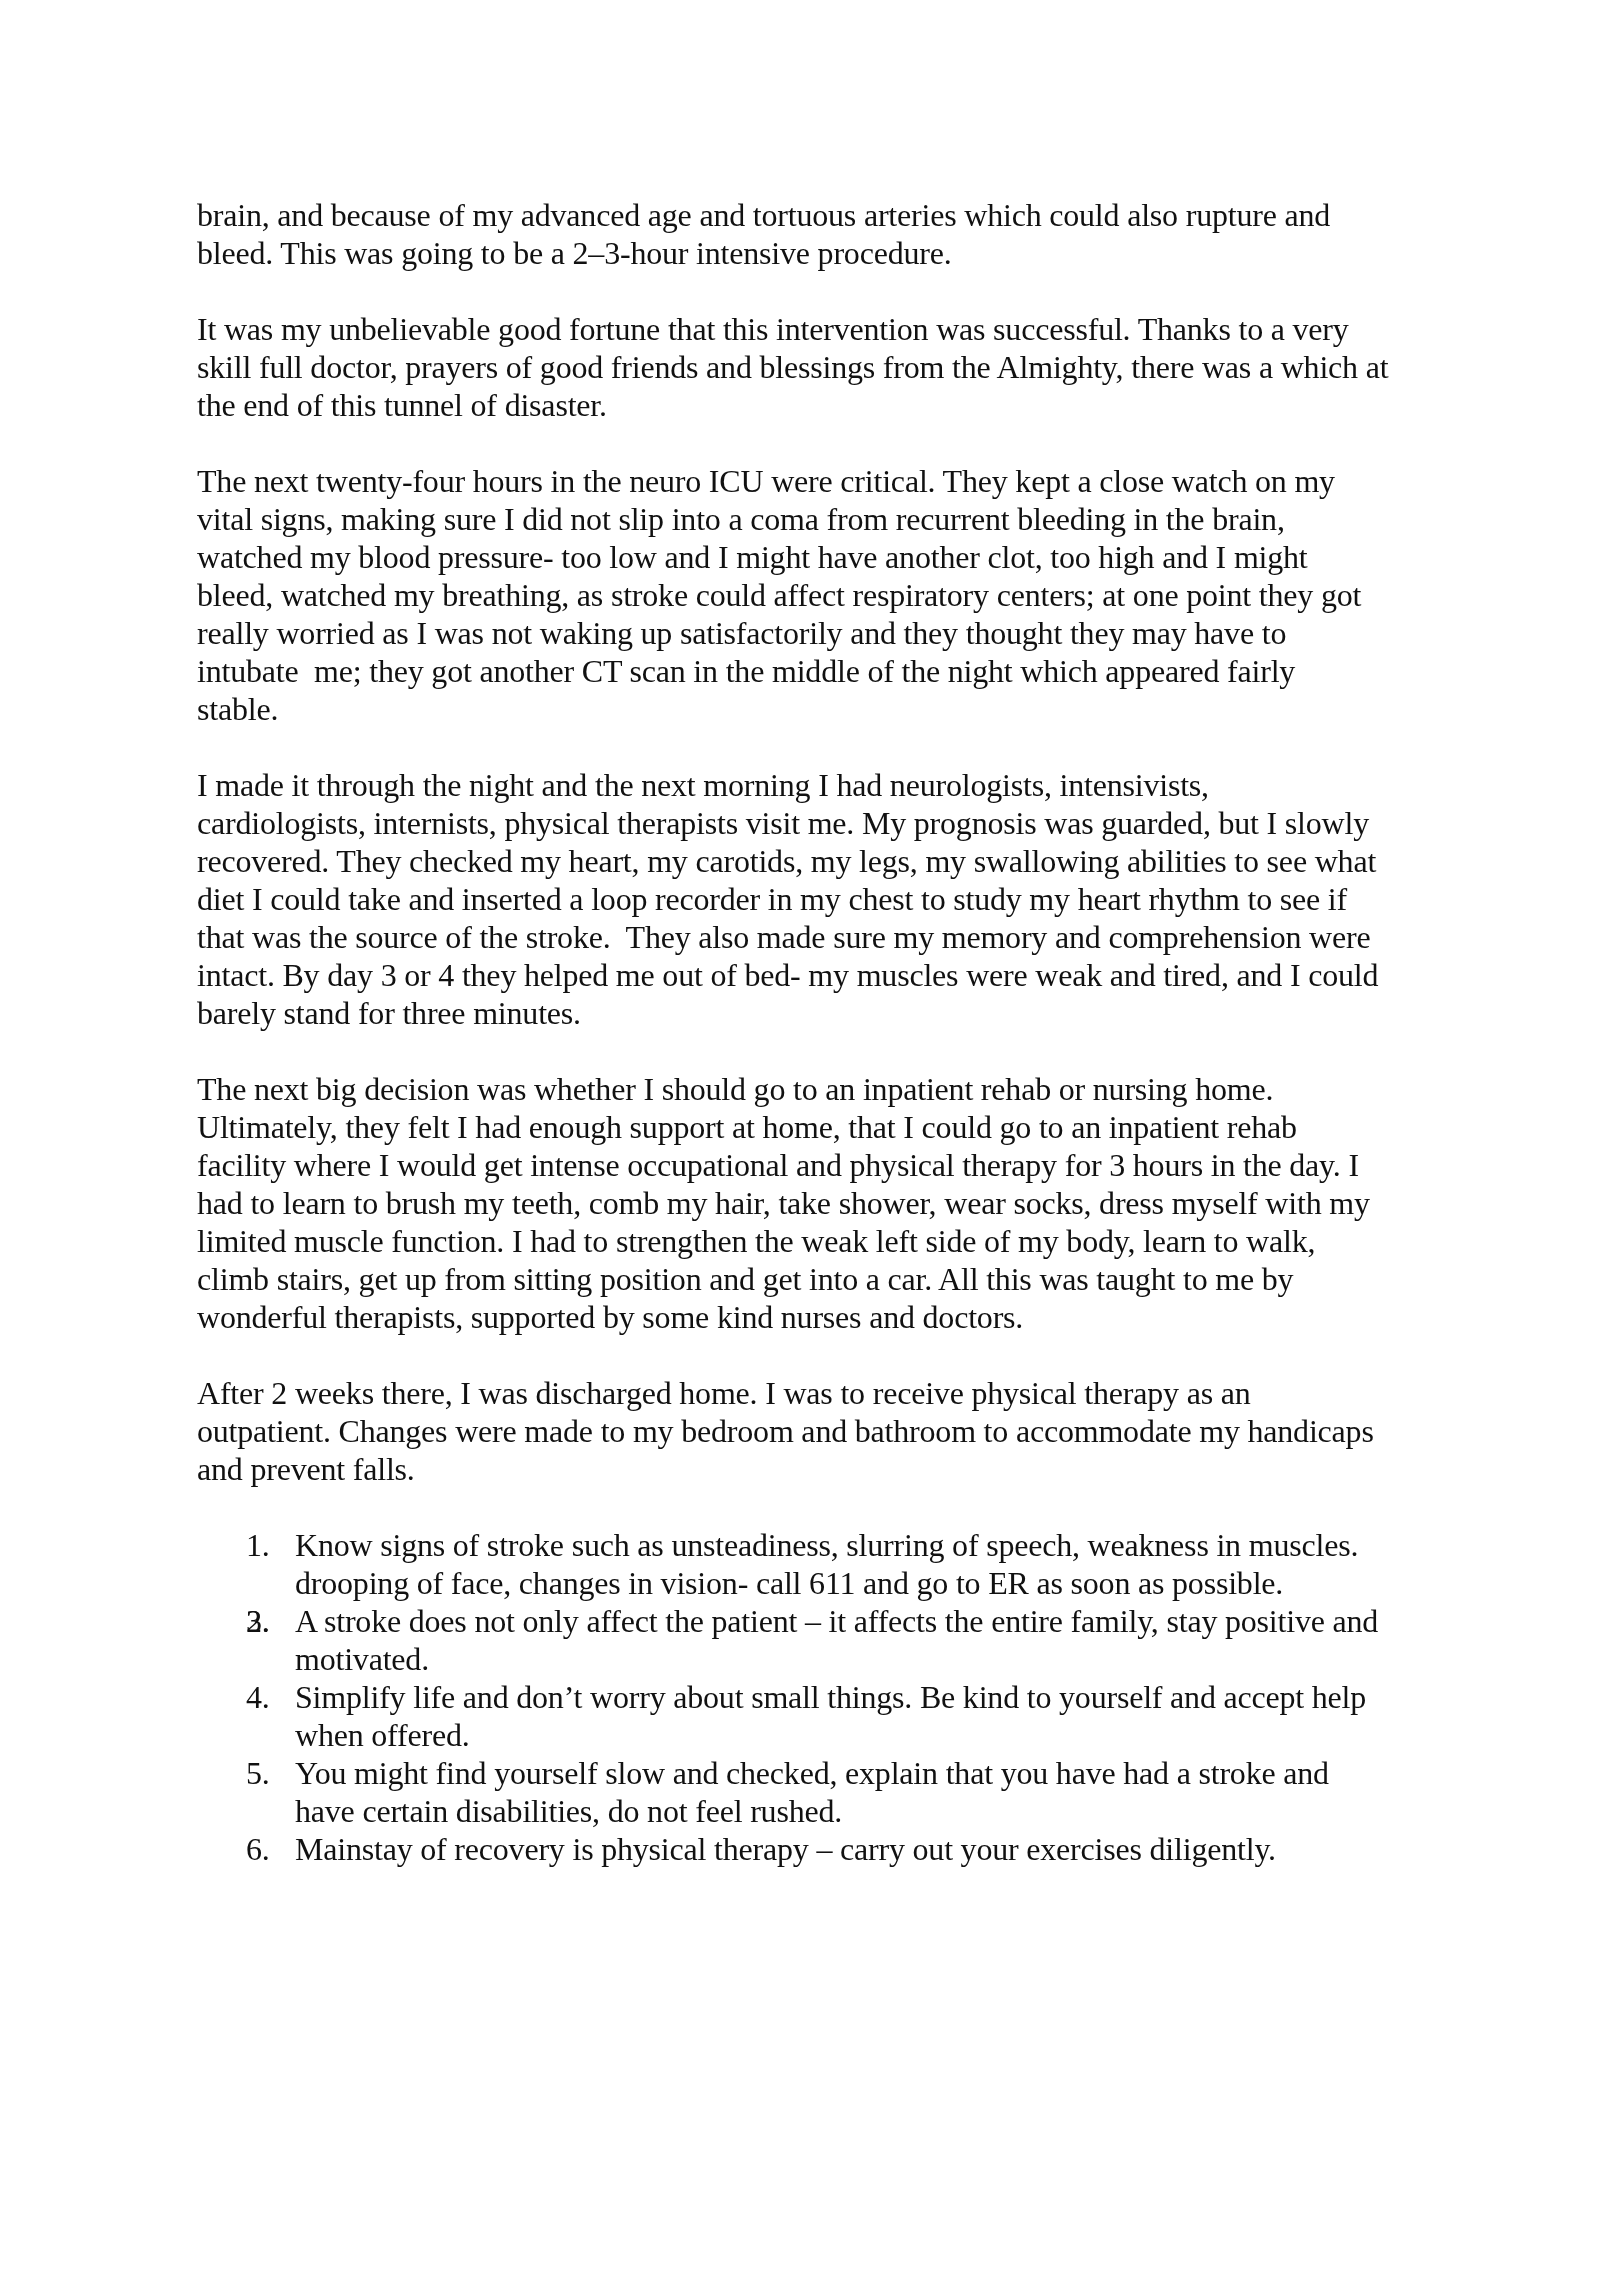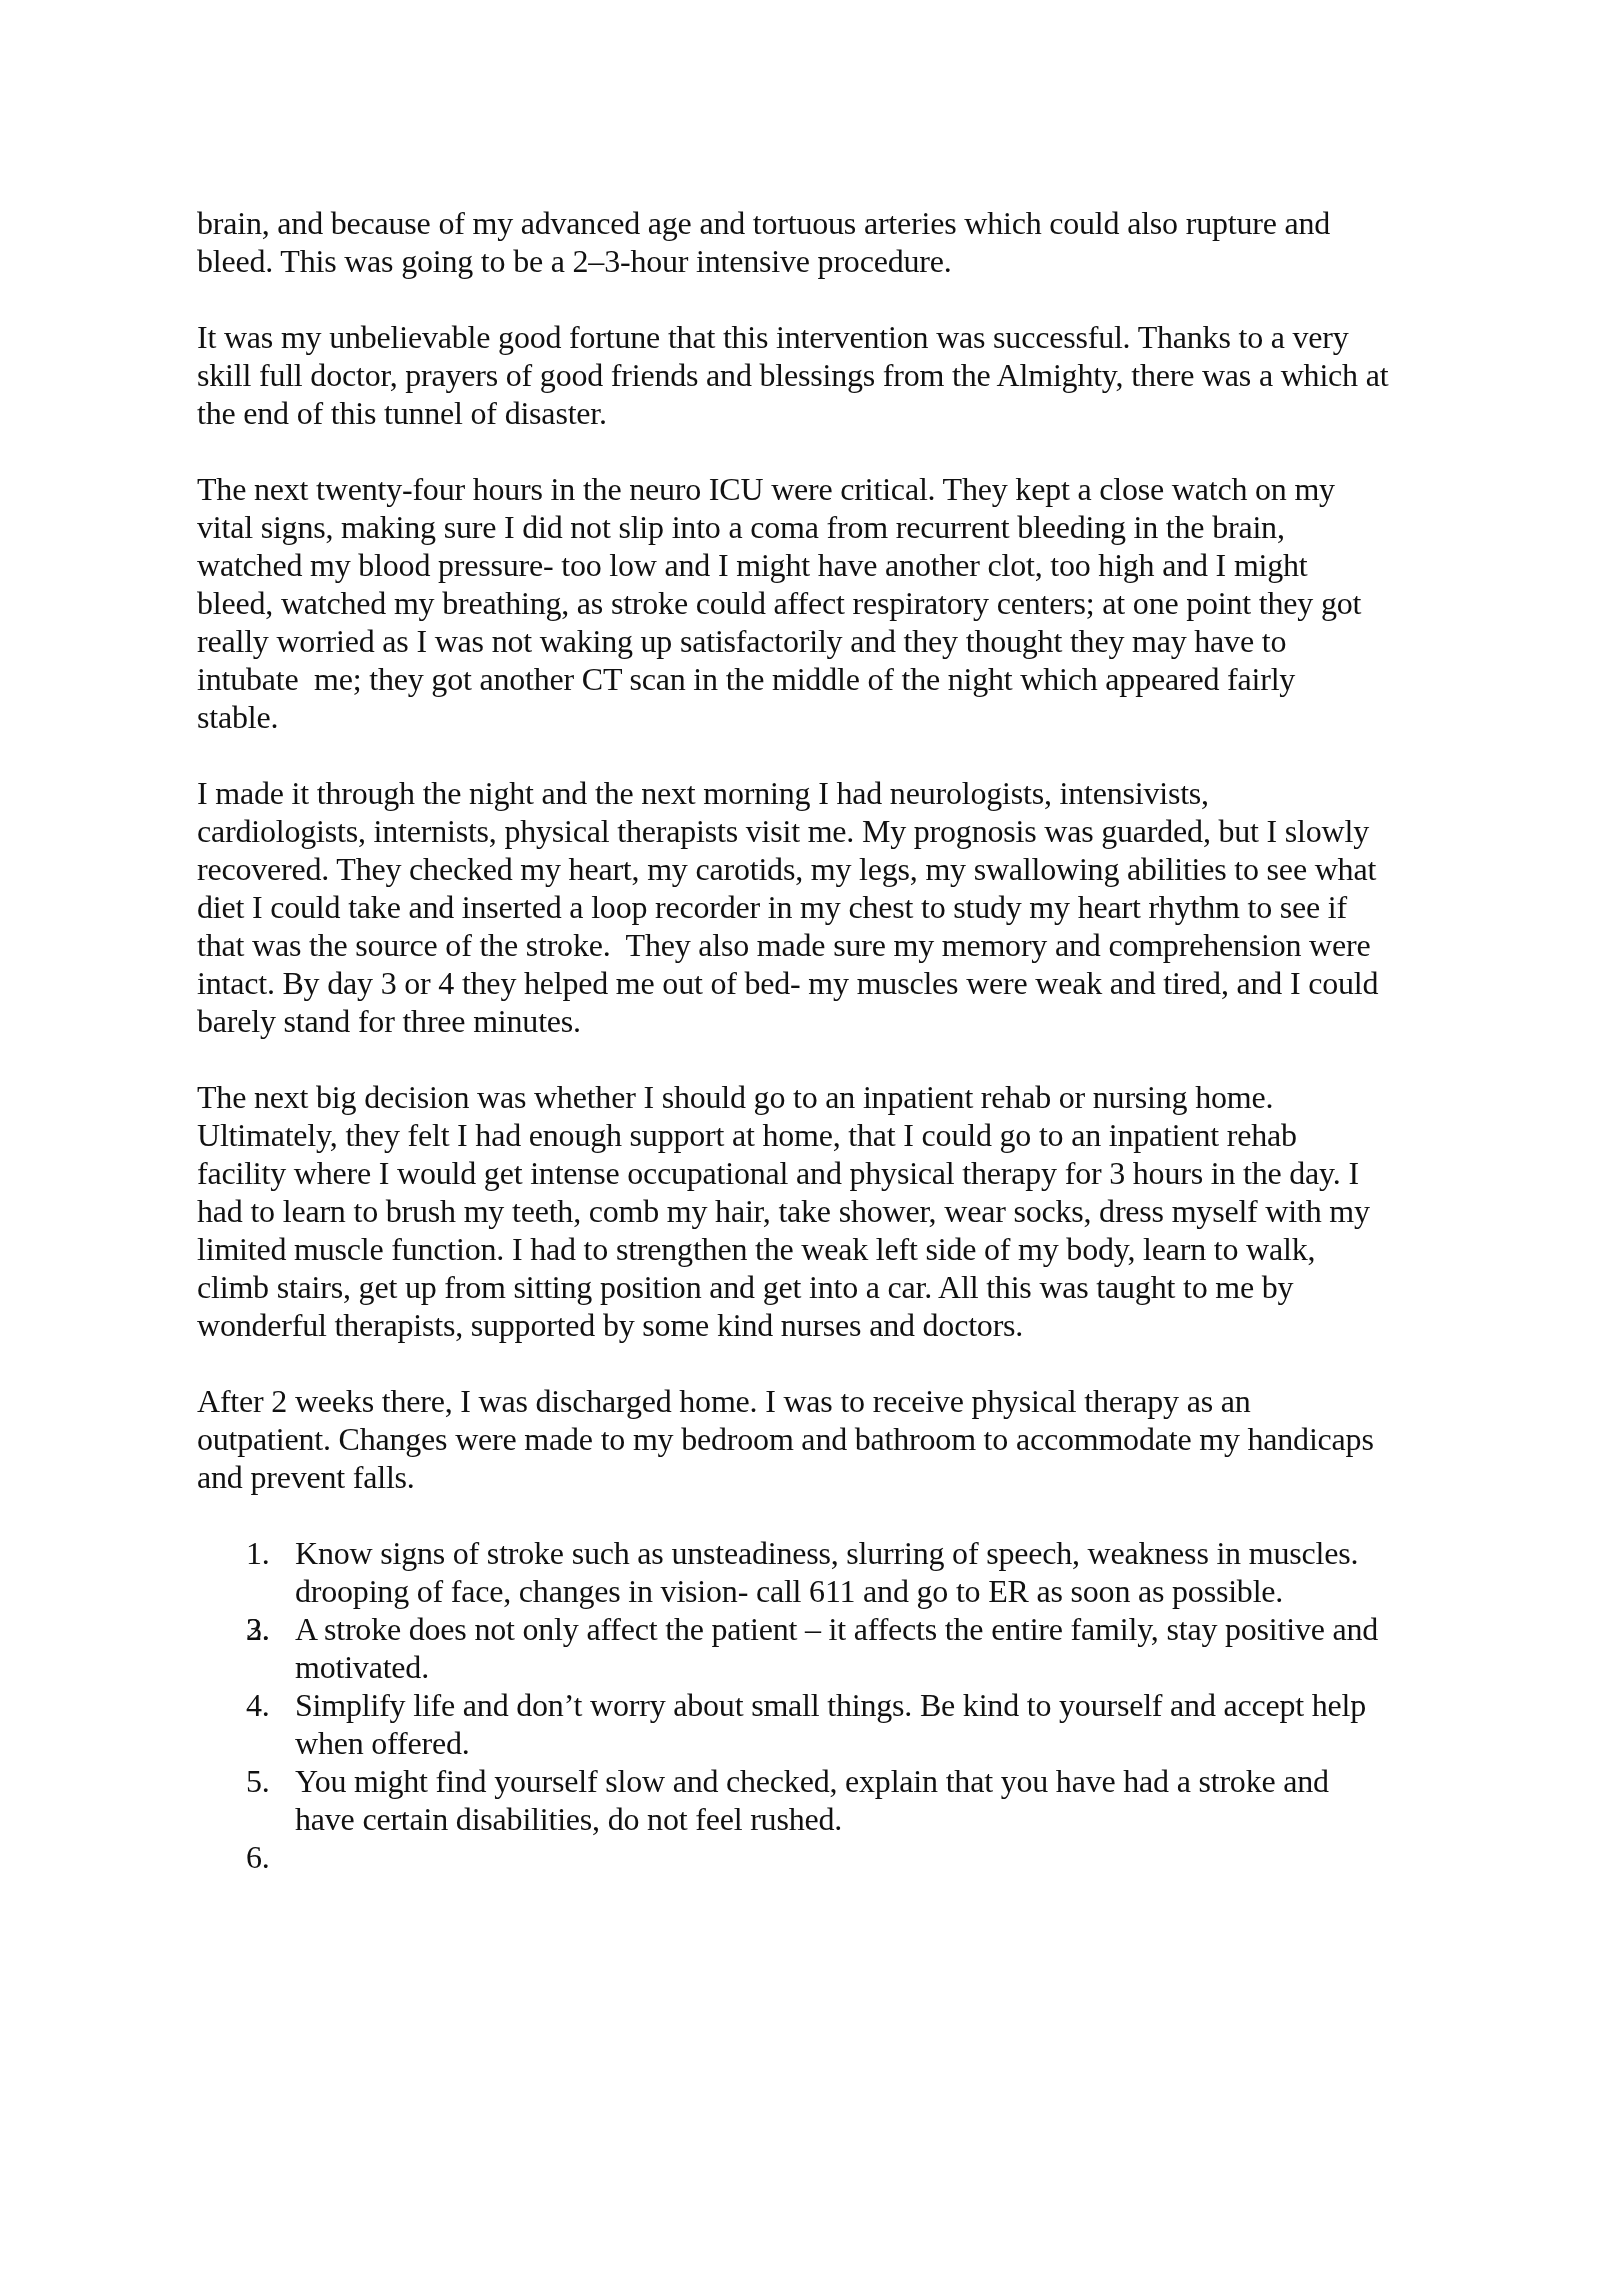--- a/index.html
+++ b/index.html
@@ -3,21 +3,21 @@
   <meta charset="utf-8">
   <style>
     html, body { margin: 0; padding: 0; background: #ffffff; }
     body { width: 1621px; height: 2293px; position: relative; overflow: hidden; }
     .page {
       position: absolute; left: 197px; top: 196px; width: 1274px;
       font-family: "Liberation Serif", serif;
       font-size: 32px; line-height: 38px; color: #111111;
       letter-spacing: -0.2px;
     }
-    .para { margin: 8px 0 38px 0; }
+    .para { margin: 0 0 38px 0; }
     .lines { white-space: pre; }
     ol.lessons { list-style: none; margin: 0; padding: 0; }
     ol.lessons li { position: relative; padding-left: 98px; }
     ol.lessons li .num { position: absolute; left: 49px; top: 0; }
   </style>
 </head>
 <body>
 
 <div class="page">
   <p class="para lines">brain, and because of my advanced age and tortuous arteries which could also rupture and
@@ -69,16 +69,17 @@
       <span class="lines">Simplify life and don’t worry about small things. Be kind to yourself and accept help
 when offered.</span>
     </li>
     <li>
       <span class="num">5.</span>
       <span class="lines">You might find yourself slow and checked, explain that you have had a stroke and
 have certain disabilities, do not feel rushed.</span>
     </li>
     <li>
       <span class="num">6.</span>
+      <span class="lines">Mainstay of recovery is physical therapy – carry out your exercises diligently.</span>
     </li>
   </ol>
 </div>
 
 
 </body></html>

